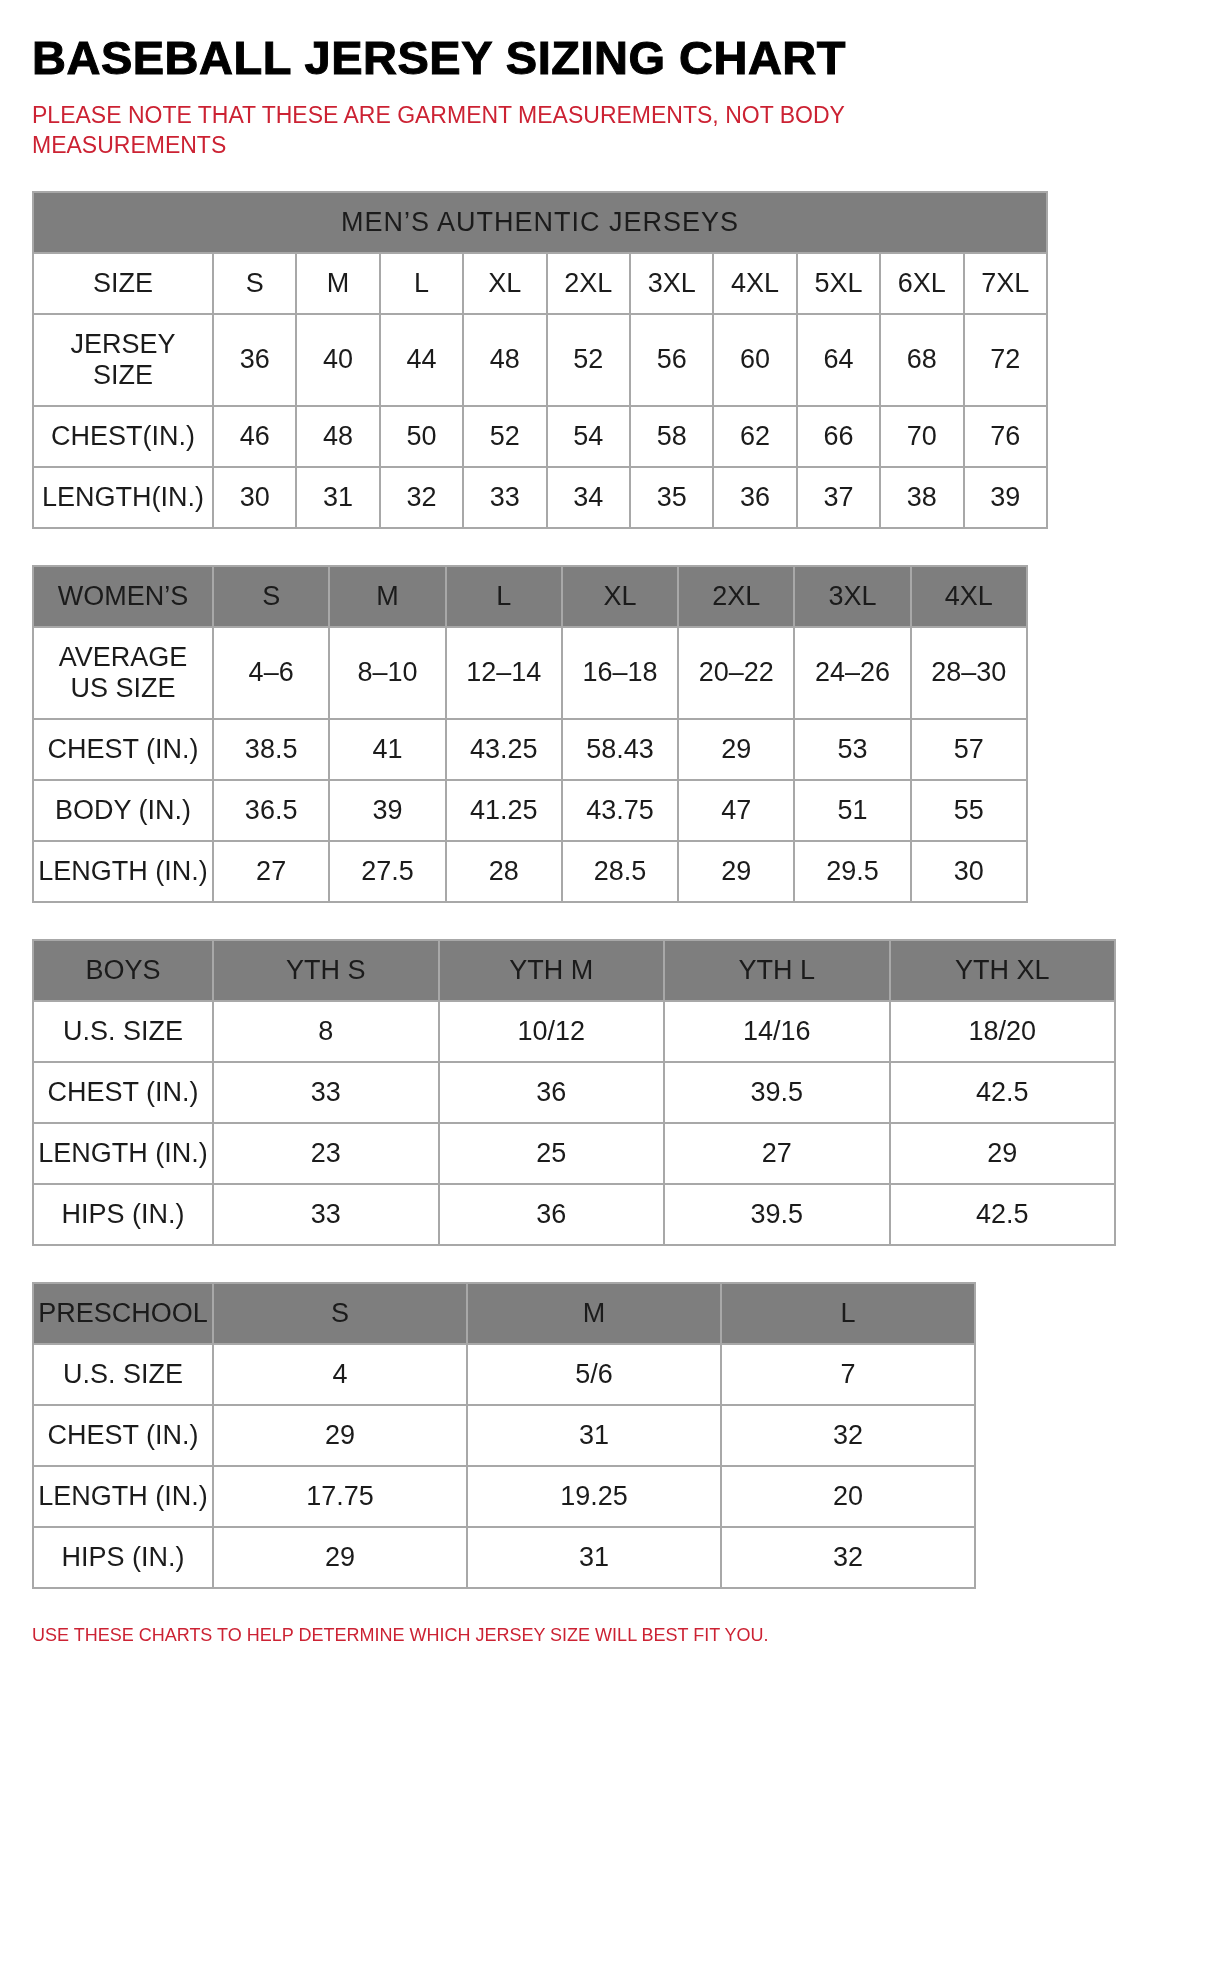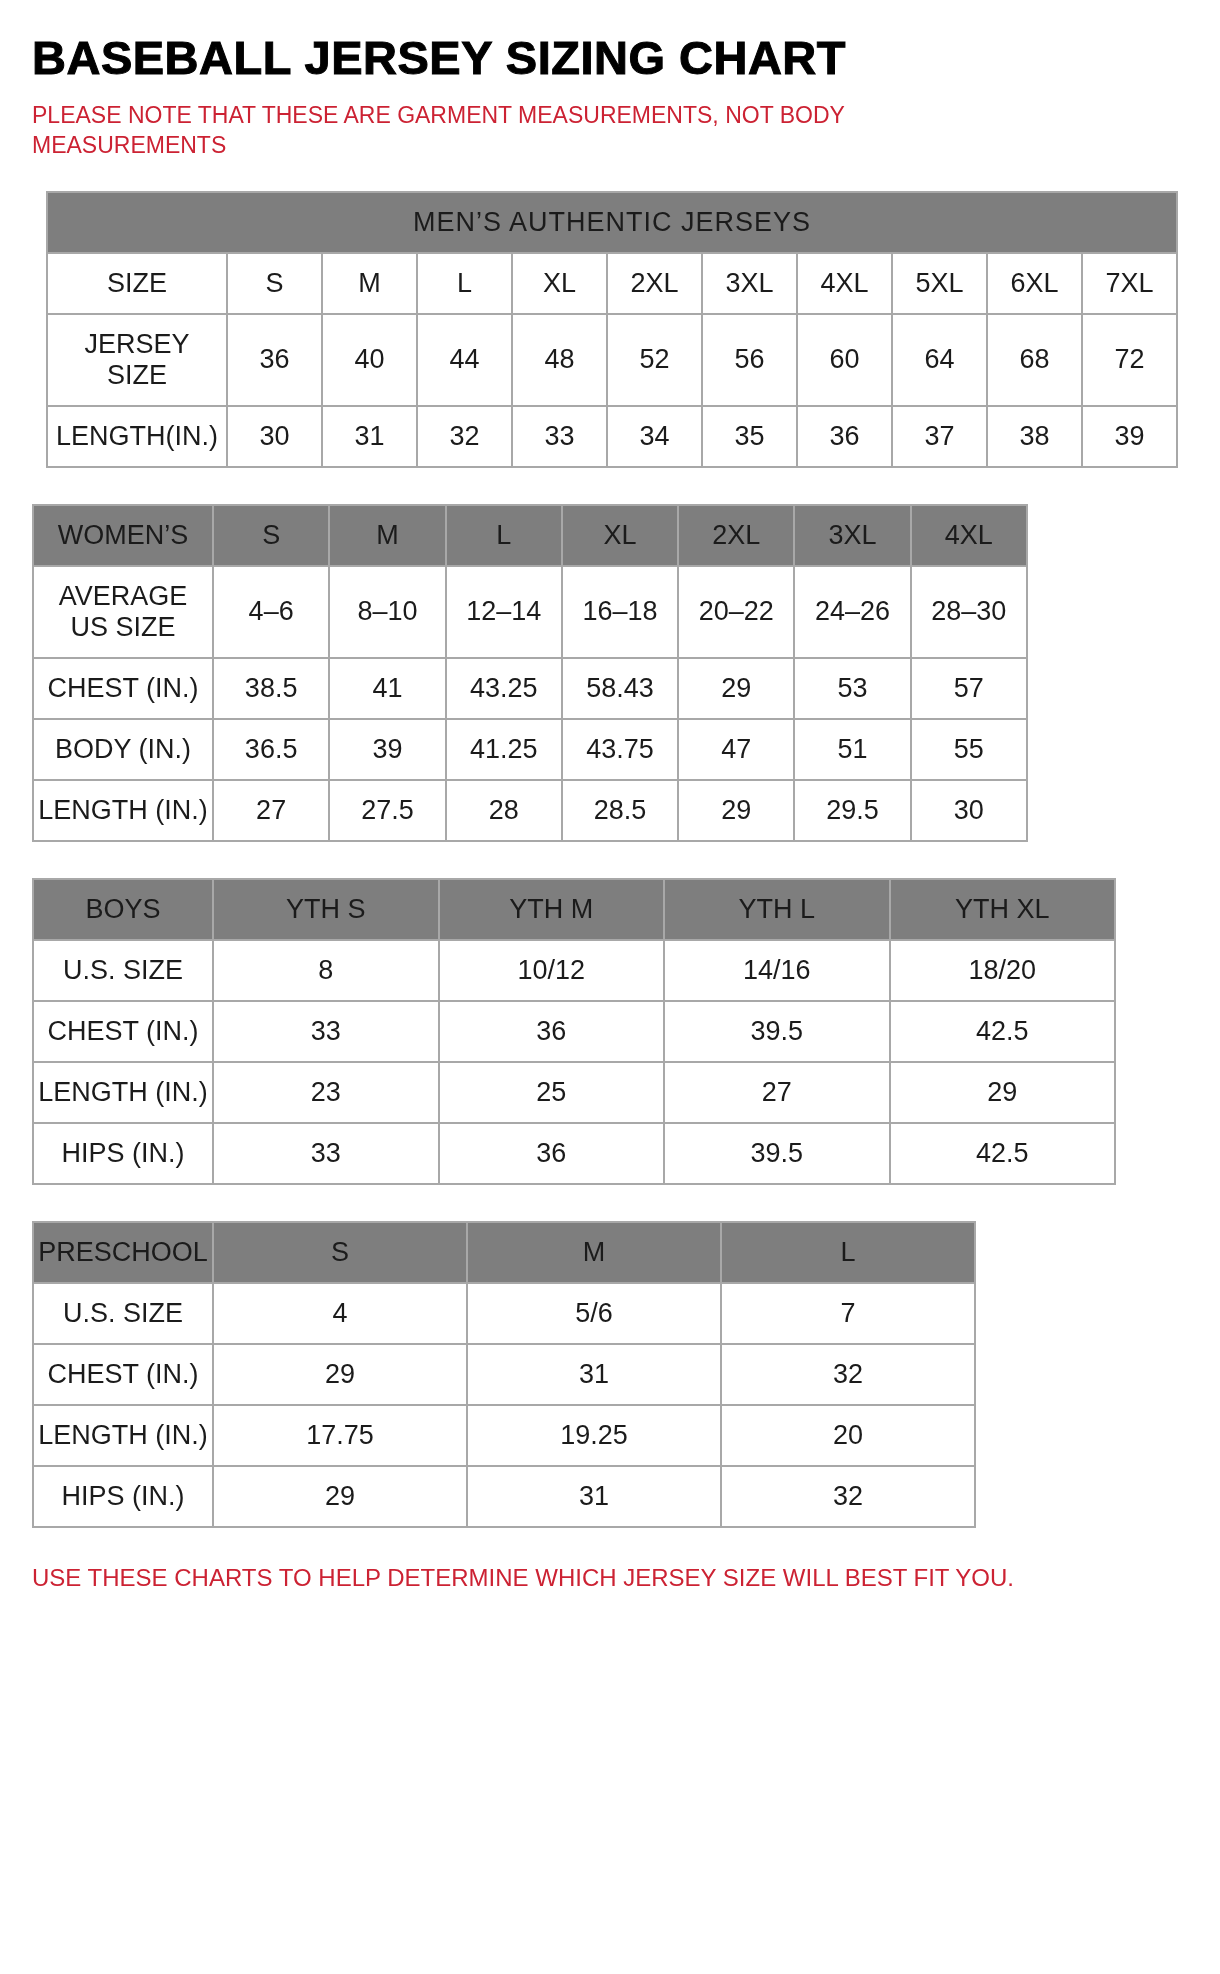--- a/index.html
+++ b/index.html
@@ -57,28 +57,28 @@
   .hdr{
     background:var(--header-gray);
     color:#fff;
     font-size:27px;
     font-weight:400;
   }
   .lbl{
     font-size:26px;
     white-space:pre-line;
   }
-  #mens{width:1132px;margin-left:14px;}
+  #mens{width:1016px;}
   #womens{width:996px;}
   #boys{width:1084px;}
   #preschool{width:944px;}
   col.first{width:180px;}
   .footer{
     color:var(--accent-red);
-    font-size:24px;
+    font-size:18px;
     margin-top:8px;
   }
 </style>
 </head>
 <body>
 
 <div class="page">
 
   <h1 class="title">BASEBALL JERSEY SIZING CHART</h1>
   <p class="note">PLEASE NOTE THAT THESE ARE GARMENT MEASUREMENTS, NOT BODY MEASUREMENTS</p>
@@ -112,20 +112,33 @@
         <td>44</td>
         <td>48</td>
         <td>52</td>
         <td>56</td>
         <td>60</td>
         <td>64</td>
         <td>68</td>
         <td>72</td>
       </tr>
       <tr>
+        <td class="lbl">CHEST(IN.)</td>
+        <td>46</td>
+        <td>48</td>
+        <td>50</td>
+        <td>52</td>
+        <td>54</td>
+        <td>58</td>
+        <td>62</td>
+        <td>66</td>
+        <td>70</td>
+        <td>76</td>
+      </tr>
+      <tr>
         <td class="lbl">LENGTH(IN.)</td>
         <td>30</td>
         <td>31</td>
         <td>32</td>
         <td>33</td>
         <td>34</td>
         <td>35</td>
         <td>36</td>
         <td>37</td>
         <td>38</td>

